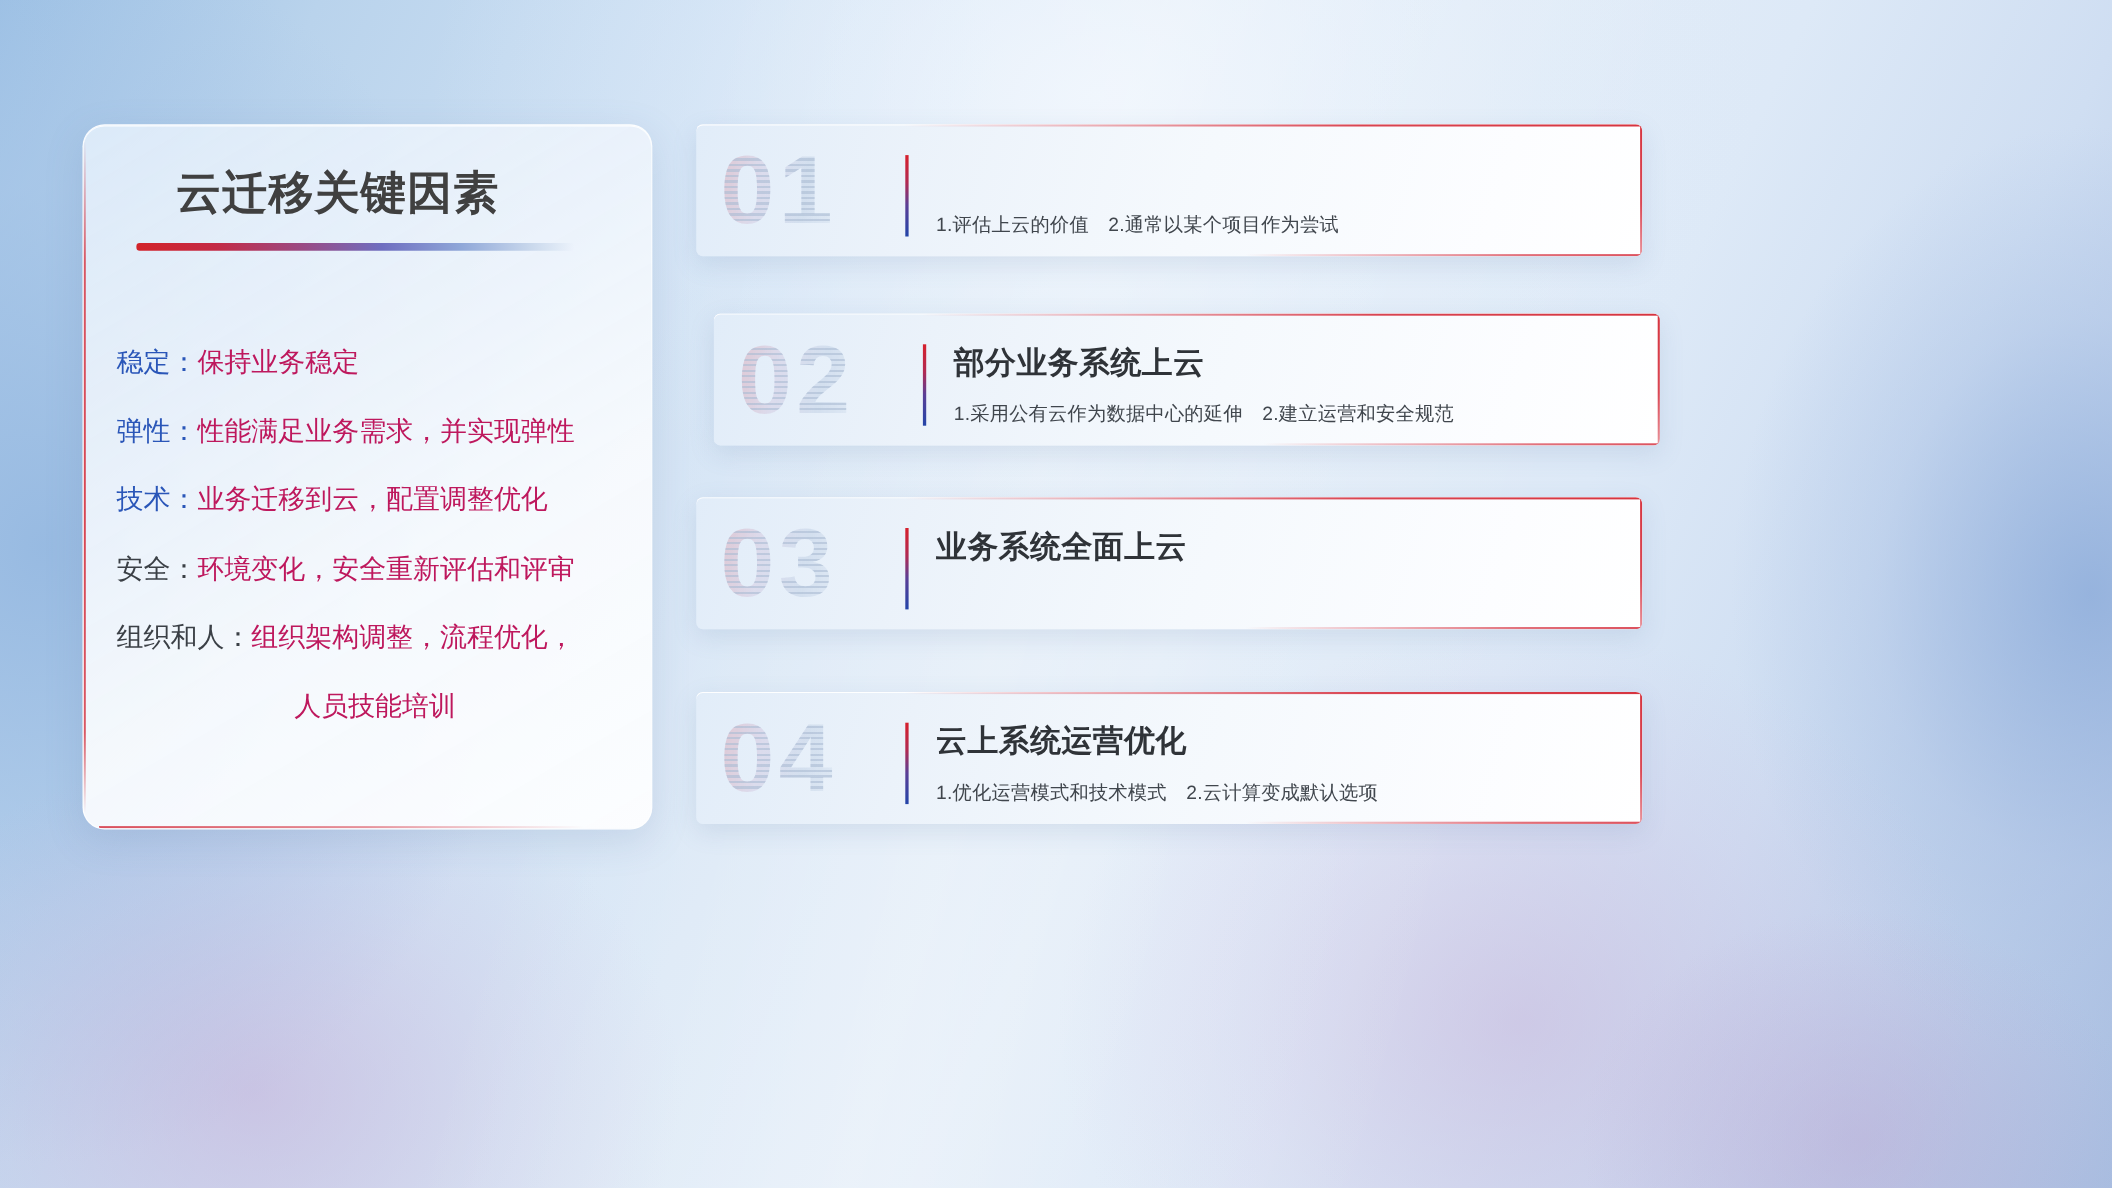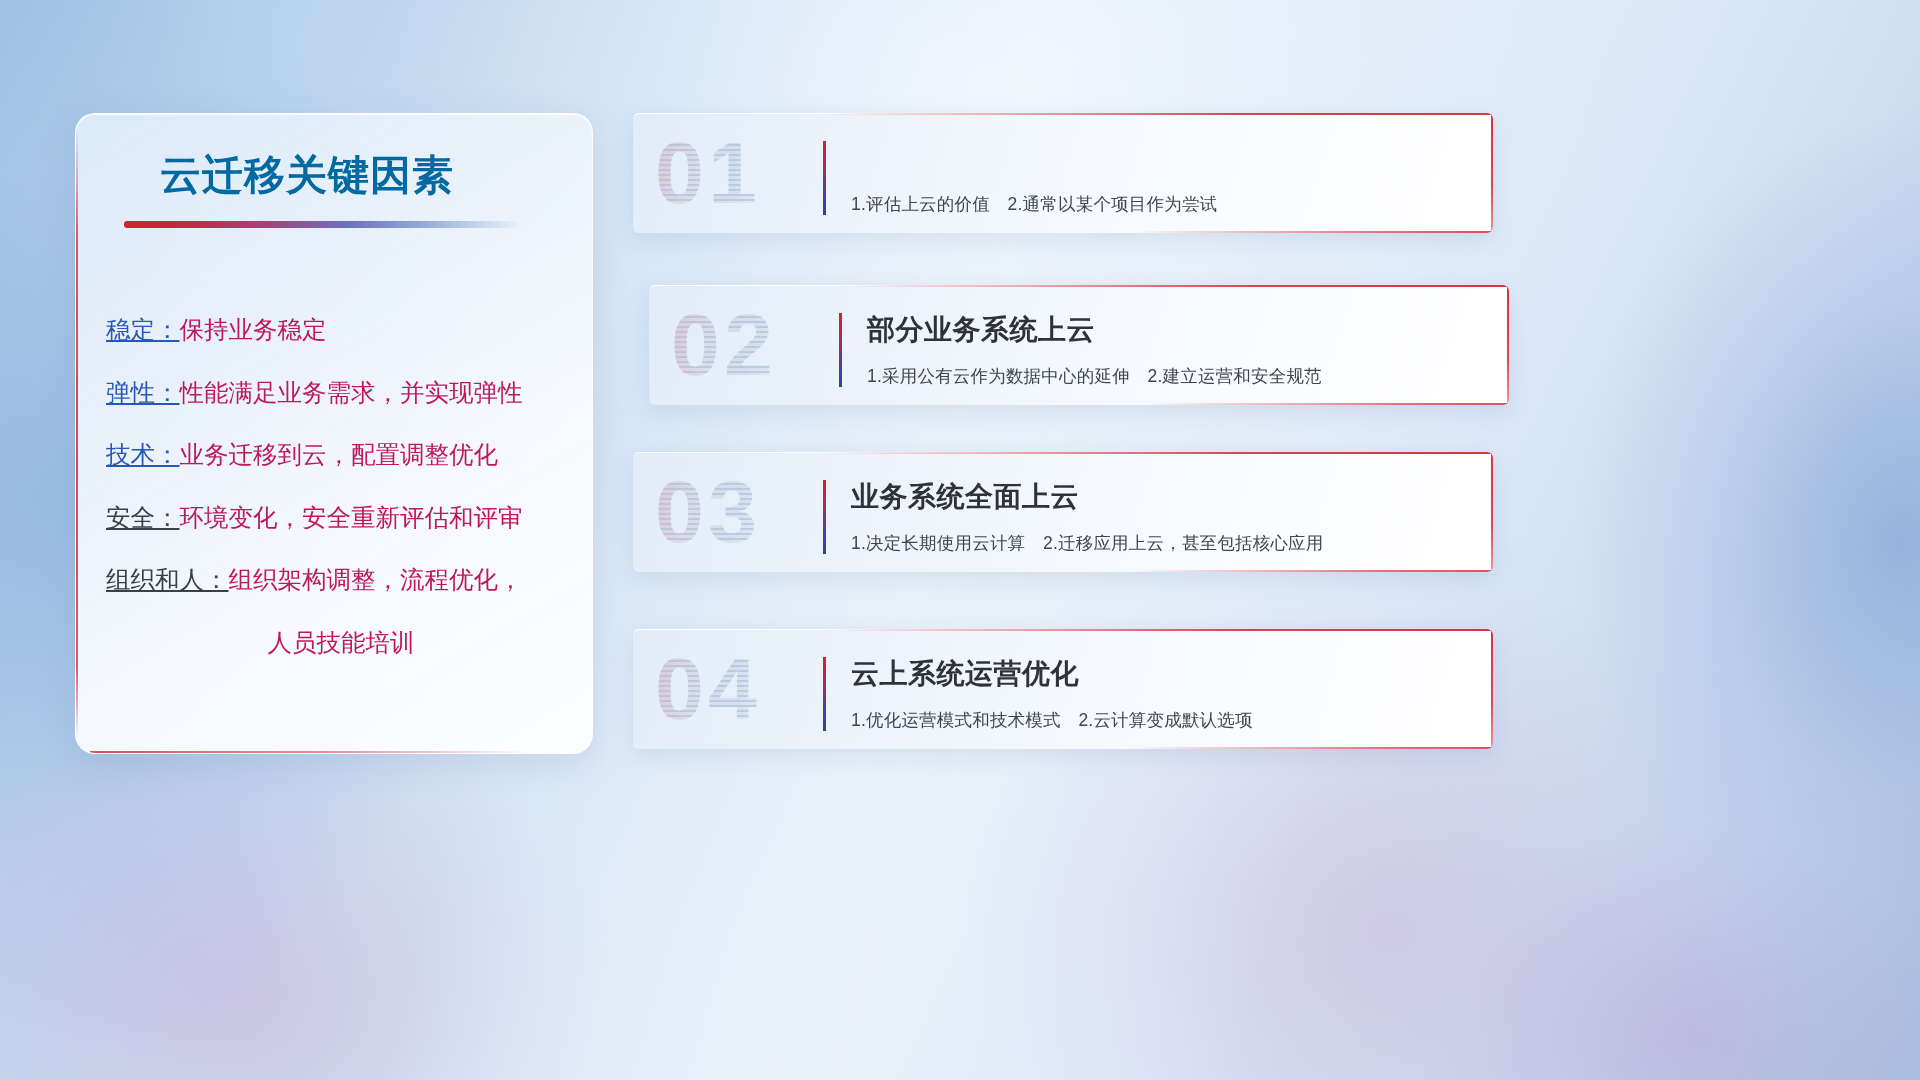--- a/index.html
+++ b/index.html
@@ -67,39 +67,39 @@
       rgba(214,70,84,0) 0%, rgba(214,60,74,0.85) 18%,
       rgba(214,60,74,0.95) 55%, rgba(214,70,84,0.9) 88%, rgba(214,70,84,0) 100%);
   }
   .left-panel-edge-b {
     position:absolute; left:14px; right:60px; bottom:0; height:2px;
     background:linear-gradient(90deg,
       rgba(214,60,74,0.9) 0%, rgba(214,60,74,0.55) 55%, rgba(214,60,74,0) 100%);
   }
   .panel-title {
     position:absolute; left:160px; top:148px;
-    font-size:41px; font-weight:bold; color:#0369a1; letter-spacing:1px;
+    font-size:41px; font-weight:bold; color:#404040; letter-spacing:1px;
     white-space:nowrap;
     text-align:right;
   }
   .panel-rule {
     position:absolute; left:124px; top:221px; width:398px; height:7px;
     border-radius:3px;
     background:linear-gradient(90deg,
       #d2232a 0%, #c42a45 18%, #9a4a84 38%,
       #6f6ec0 56%, #8fa7d8 74%, #c9d8ec 90%, rgba(216,228,242,0) 100%);
   }
 
   .factor-list { position:absolute; left:106px; top:318px; width:470px; }
   .factor-row {
     font-size:24.5px; line-height:1.0; color:#3b4046;
     margin-bottom:38px; white-space:nowrap;
   }
   .factor-row:last-child { margin-bottom:0;text-align:center; }
-  .factor-label { color:#2a56b8;text-decoration:underline; }
+  .factor-label { color:#2a56b8; }
   .factor-label.muted { color:#3b4046; }
   .factor-text { color:#be185d; }
 
   
   .card {
     position:absolute; left:633px; width:860px; height:120px;
     border-radius:6px;
     background:linear-gradient(108deg,
       rgba(226,237,249,0.93) 0%, rgba(235,242,250,0.95) 22%,
       rgba(245,249,253,0.97) 52%, rgba(252,253,255,0.99) 82%, #ffffff 100%);
@@ -217,21 +217,20 @@
     <div class="card-desc">1.采用公有云作为数据中心的延伸　2.建立运营和安全规范</div>
   </div>
 
   <div class="card card-3">
     <div class="card-edge-top"></div>
     <div class="card-edge-right"></div>
     <div class="card-edge-bottom"></div>
     <div class="card-num">03</div>
     <div class="card-bar"></div>
     <div class="card-title">业务系统全面上云</div>
-    <div class="card-desc">1.决定长期使用云计算　2.迁移应用上云，甚至包括核心应用</div>
   </div>
 
   <div class="card card-4">
     <div class="card-edge-top"></div>
     <div class="card-edge-right"></div>
     <div class="card-edge-bottom"></div>
     <div class="card-num">04</div>
     <div class="card-bar"></div>
     <div class="card-title">云上系统运营优化</div>
     <div class="card-desc">1.优化运营模式和技术模式　2.云计算变成默认选项</div>

